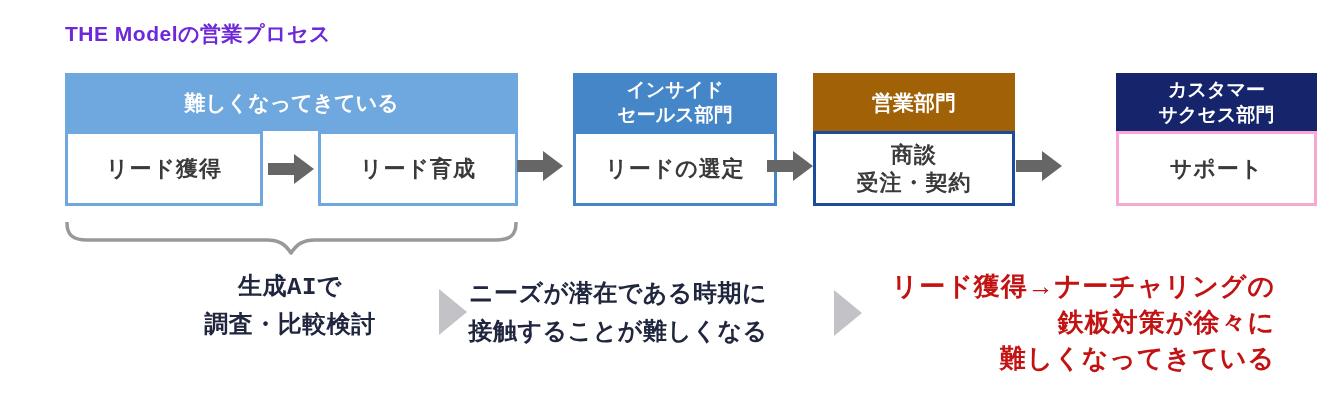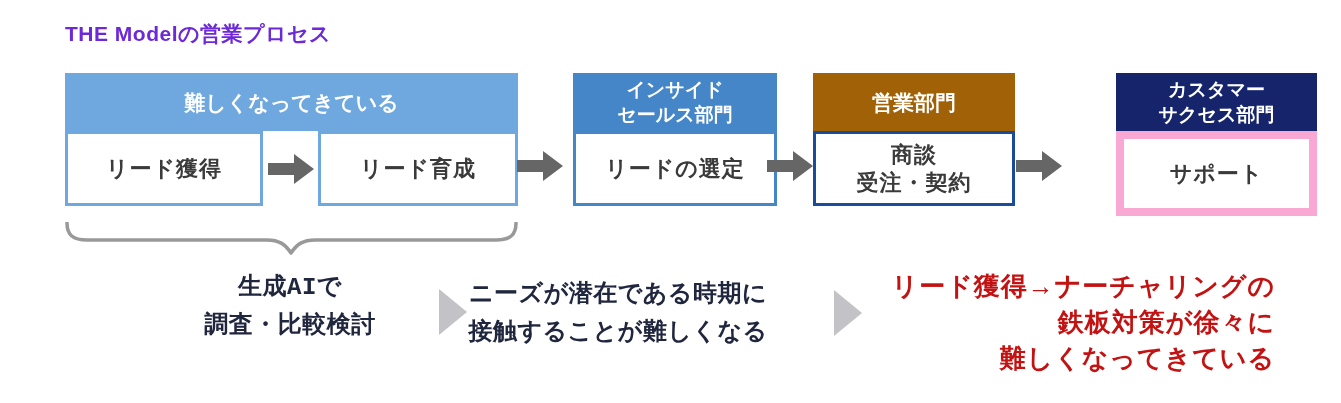--- a/index.html
+++ b/index.html
@@ -21,21 +21,21 @@
   .ghead.two-line{font-size:19px;}
   .gbody{display:flex;}
   .step{
     height:69px;background:#ffffff;display:flex;align-items:center;justify-content:center;
     font-weight:700;color:#3a3a3a;font-size:22px;letter-spacing:1px;
     text-align:center;white-space:pre-line;line-height:28px;box-sizing:content-box;
   }
   .b1{border:3px solid #6FA7DF;}
   .b2{border:3px solid #4486C8;}
   .b3{border:3px solid #1A4C9B;text-align:center;}
-  .b4{border:8px solid #f9a8d4;}
+  .b4{border:3px solid #f9a8d4;}
   .h1{background:#6FA7DF;}
   .h2{background:#4486C8;}
   .h3{background:#a16207;}
   .h4{background:#16256B;}
   .gap{width:55px;display:flex;align-items:center;justify-content:center;}
   .flow-arrow{position:absolute;top:149px;}
   
   .brace{position:absolute;left:65px;top:222px;}
   .note{
     position:absolute;text-align:center;font-weight:700;color:#20263e;

